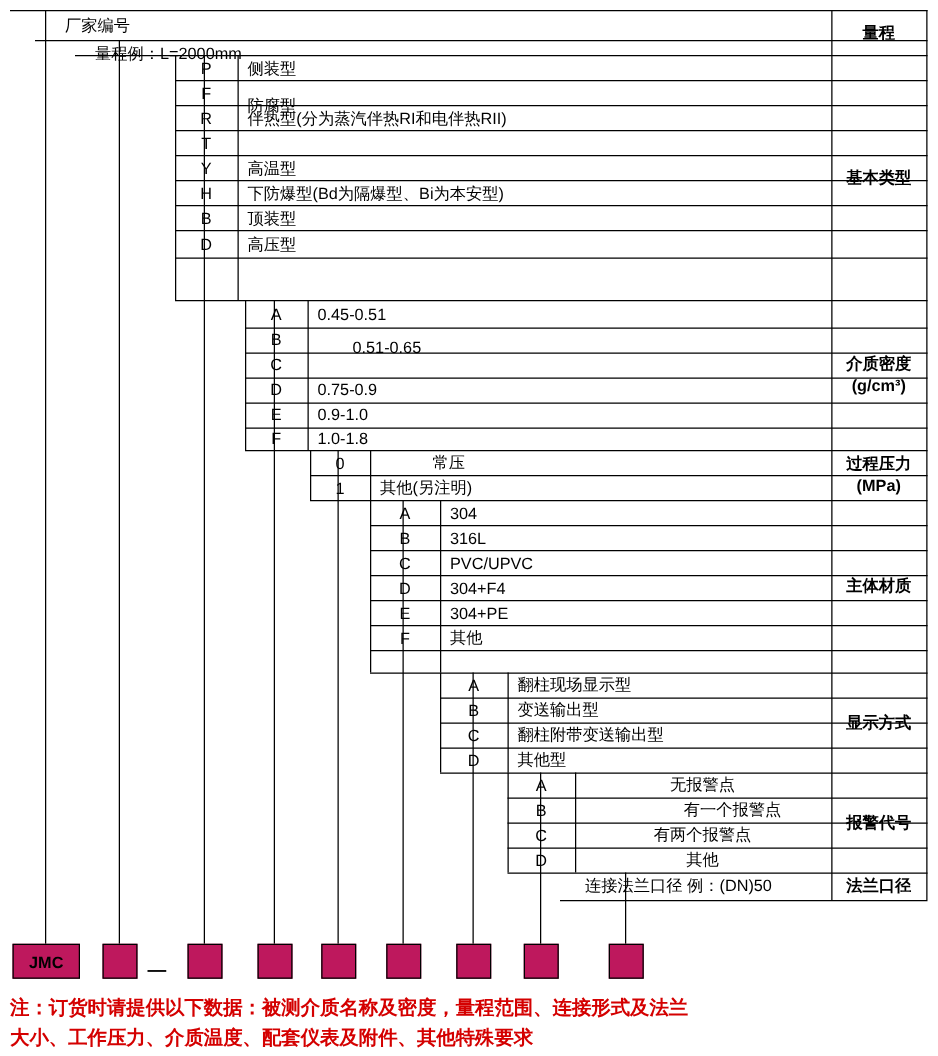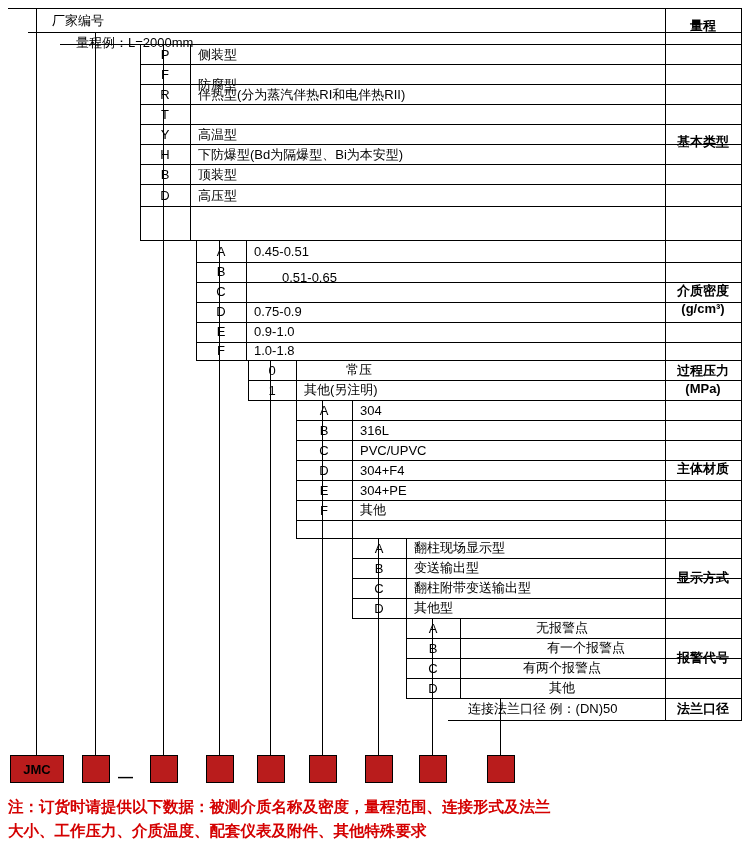--- a/index.html
+++ b/index.html
@@ -31,21 +31,21 @@
     position:absolute;
     display:flex;flex-direction:column;
     align-items:center;justify-content:center;
     font-weight:bold;font-size:13px;
     text-align:center;line-height:1.35;
   }
   .grouplabel span{display:block;}
 
   .boxrow{position:absolute;left:0;top:755px;width:750px;height:32px;}
   .bx{
-    position:absolute;border:1px solid #000;background:#b91c1c;
+    position:absolute;border:1px solid #000;background:#be185d;
     height:26px;display:flex;align-items:center;justify-content:center;
     font-size:13px;font-weight:bold;
   }
   .dash{
     position:absolute;top:768px;font-size:15px;font-weight:bold;
   }
 
   .note{
     position:absolute;left:8px;top:795px;width:738px;
     color:#d40000;font-weight:bold;font-size:15.5px;line-height:1.55;

